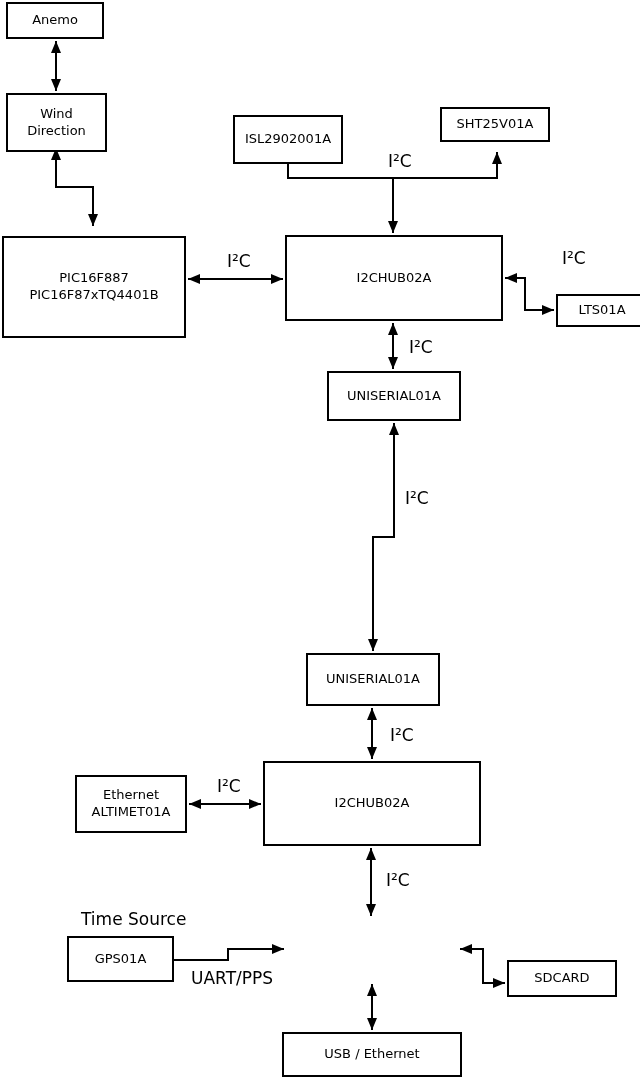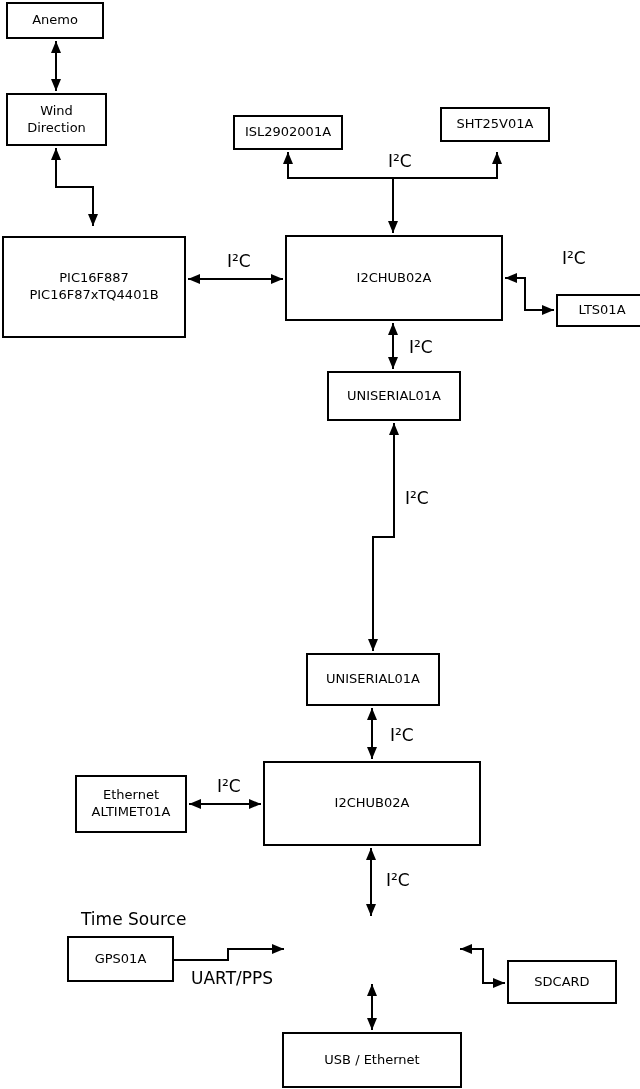--- a/index.html
+++ b/index.html
@@ -47,31 +47,31 @@
     <path class="wire" d="M371,848 L371,916" marker-start="url(#ah)" marker-end="url(#ah)"></path>
     <path class="wire" d="M174,960 L228,960 L228,949 L284,949" marker-end="url(#ah)"></path>
     <path class="wire" d="M460,949 L483,949 L483,983 L505,983" marker-start="url(#ah)" marker-end="url(#ah)"></path>
     <path class="wire" d="M372,984 L372,1030" marker-start="url(#ah)" marker-end="url(#ah)"></path>
   </svg>
 
   <div class="node" style="left:6px;top:2px;width:98px;height:37px">
     <span>Anemo</span>
   </div>
 
-  <div class="node" style="left:6px;top:93px;width:101px;height:53px">
+  <div class="node" style="left:6px;top:93px;width:101px;height:59px">
     <span>Wind</span>
     <span>Direction</span>
   </div>
 
   <div class="node" style="left:2px;top:236px;width:184px;height:102px">
     <span>PIC16F887</span>
     <span>PIC16F87xTQ4401B</span>
   </div>
 
-  <div class="node" style="left:233px;top:115px;width:110px;height:35px">
+  <div class="node" style="left:233px;top:115px;width:110px;height:49px">
     <span>ISL2902001A</span>
   </div>
 
   <div class="node" style="left:440px;top:107px;width:110px;height:35px">
     <span>SHT25V01A</span>
   </div>
 
   <div class="node" style="left:285px;top:235px;width:218px;height:86px">
     <span>I2CHUB02A</span>
   </div>
@@ -95,25 +95,25 @@
   <div class="node" style="left:75px;top:775px;width:112px;height:58px">
     <span>Ethernet</span>
     <span>ALTIMET01A</span>
   </div>
 
   <div class="node" style="left:67px;top:936px;width:107px;height:46px">
     <span>GPS01A</span>
   </div>
 
 
-  <div class="node" style="left:507px;top:960px;width:110px;height:44px">
+  <div class="node" style="left:507px;top:960px;width:110px;height:37px">
     <span>SDCARD</span>
   </div>
 
-  <div class="node" style="left:282px;top:1032px;width:180px;height:56px">
+  <div class="node" style="left:282px;top:1032px;width:180px;height:45px">
     <span>USB / Ethernet</span>
   </div>
 
   <div class="elabel" style="left:388px;top:151px">I²C</div>
   <div class="elabel" style="left:227px;top:251px">I²C</div>
   <div class="elabel" style="left:562px;top:248px">I²C</div>
   <div class="elabel" style="left:409px;top:337px">I²C</div>
   <div class="elabel" style="left:405px;top:488px">I²C</div>
   <div class="elabel" style="left:390px;top:725px">I²C</div>
   <div class="elabel" style="left:217px;top:776px">I²C</div>

